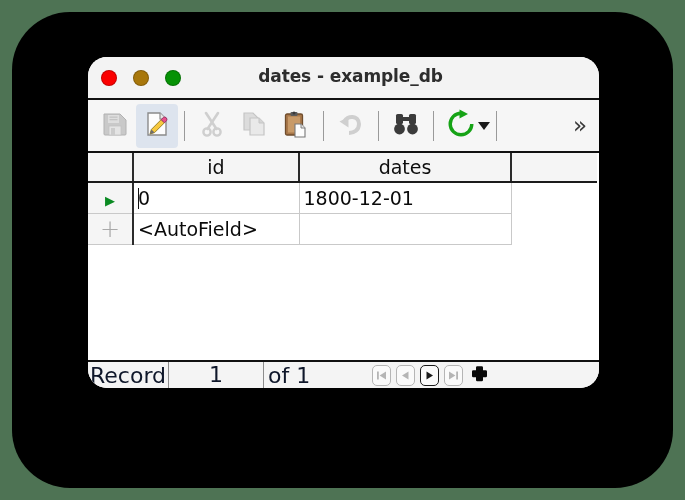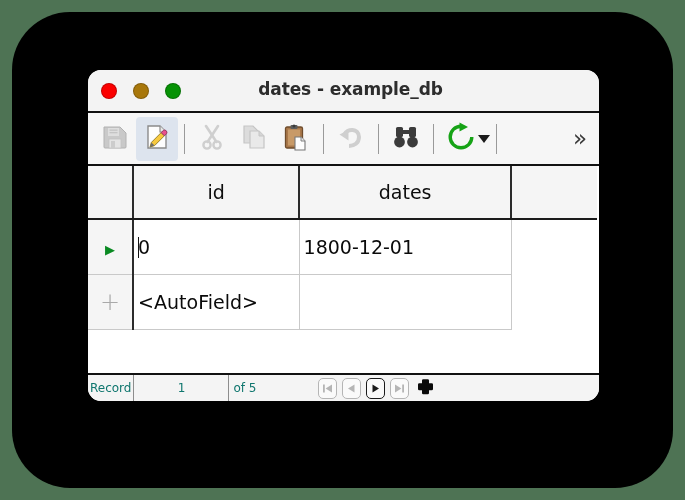--- a/index.html
+++ b/index.html
@@ -27,26 +27,25 @@
   }
 
   
   #window {
     position: absolute;
     left: 88px;
     top: 57px;
     width: 511px;
     height: 331px;
     background: #ffffff;
-    border-radius: 13px;
+    border-radius: 19px;
     box-shadow: 0 2px 5px rgba(0,0,0,0.35);
     overflow: hidden;
     display: flex;
     flex-direction: column;
-    margin-top: 13px;
   }
 
   
   #titlebar {
     height: 41px;
     background: #f3f3f3;
     border-bottom: 2px solid #111;
     position: relative;
     flex: 0 0 auto;
   }
@@ -128,21 +127,21 @@
     position: relative;
     overflow: hidden;
   }
   #grid {
     border-collapse: collapse;
     table-layout: fixed;
     font-size: 19px;
     color: #0a0a0a;
   }
   #grid th, #grid td {
-    padding: 12px;
+    padding: 0;
     margin: 0;
   }
   #grid thead th {
     height: 28px;
     background: #f5f5f5;
     border-right: 2px solid #2b2b2b;
     border-bottom: 2px solid #1b1b1b;
     font-weight: normal;
     font-size: 19px;
     text-align: center;
@@ -200,22 +199,22 @@
     margin-right: -1px;
   }
 
   
   #statusbar {
     height: 28px;
     background: #f4f4f4;
     border-top: 2px solid #111;
     display: flex;
     align-items: center;
-    font-size: 12px;
-    color: #0f766e;
+    font-size: 22px;
+    color: #0f172a;
     flex: 0 0 auto;
     box-sizing: border-box;
   }
   #record-label {
     padding: 0 2px 0 2px;
     white-space: nowrap;
   }
   #record-number {
     width: 96px;
     text-align: center;
@@ -411,21 +410,21 @@
           <td class="datacell"><span></span></td>
           <td class="tailcell"></td>
         </tr>
       </tbody>
     </table>
   </div>
 
   <div id="statusbar">
     <div id="record-label">Record</div>
     <div id="record-number">1</div>
-    <div id="record-of">of 5</div>
+    <div id="record-of">of 1</div>
 
     <div id="nav-buttons">
       <div class="navbtn">
         <svg width="13" height="13" viewBox="0 0 13 13">
           <rect x="2" y="2.5" width="1.8" height="8" fill="#b5b5b5"></rect>
           <path d="M11 2.5 L11 10.5 L4.6 6.5 Z" fill="#b5b5b5"></path>
         </svg>
       </div>
       <div class="navbtn">
         <svg width="13" height="13" viewBox="0 0 13 13">

